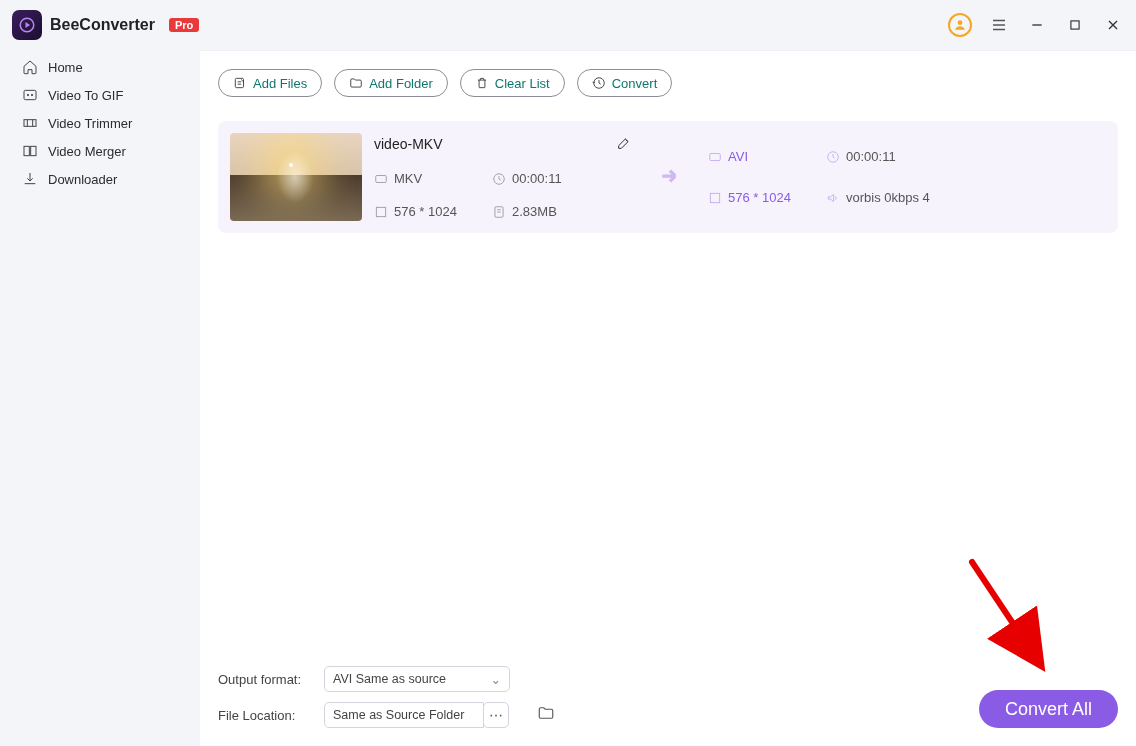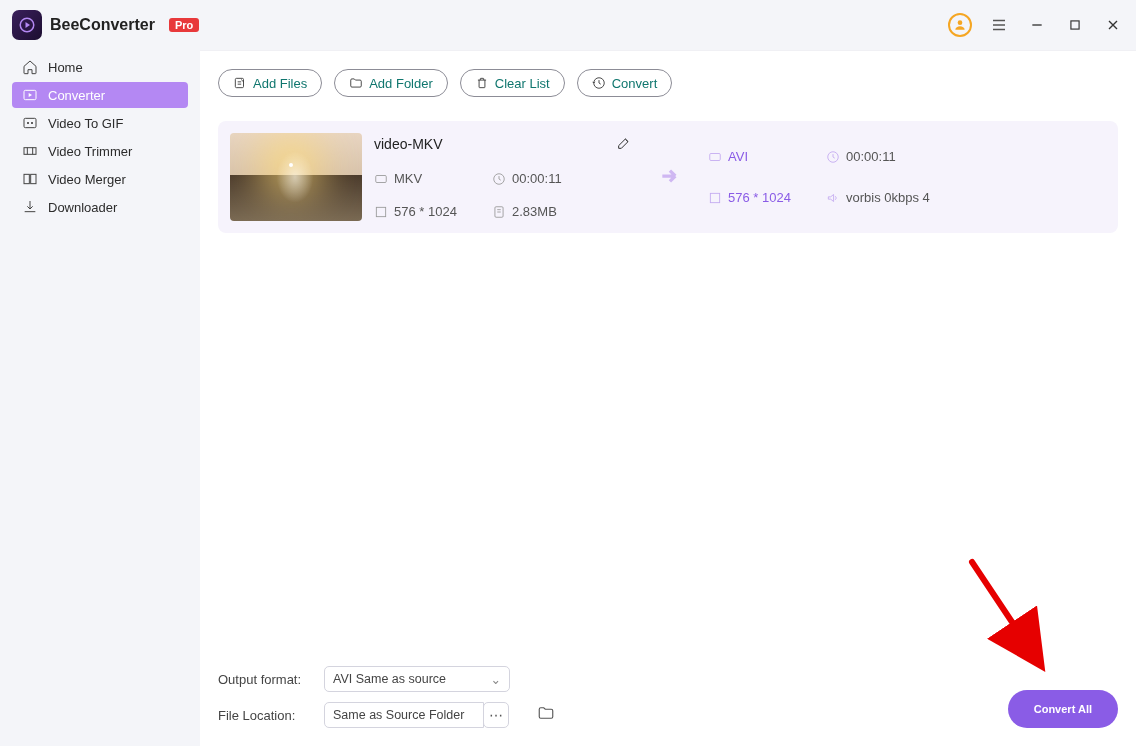--- a/index.html
+++ b/index.html
@@ -49,21 +49,21 @@
 .convert-btn { border:1px solid #d4b9f8; background:#f2ebfd; color:#8a5ce6; border-radius:16px; height:30px; padding:0 26px; font-size:13px; cursor:pointer; }
 
 .bottom { margin-top:auto; padding-left:18px; display:flex; align-items:flex-end; gap:12px; }
 .settings { display:flex; flex-direction:column; gap:10px; }
 .setting-row { display:flex; align-items:center; gap:18px; font-size:13px; color:#444; }
 .setting-row label { width:88px; }
 .select { display:flex; align-items:center; justify-content:space-between; border:1px solid #d4d4de; border-radius:5px; height:26px; width:186px; padding:0 8px; font-size:12.5px; cursor:pointer; }
 .select .chev { color:#888; }
 .more-btn { border:1px solid #d4d4de; border-radius:5px; height:26px; width:26px; display:flex; align-items:center; justify-content:center; font-size:14px; color:#555; margin-left:-1px; cursor:pointer; }
 .folder-btn { width:22px; height:22px; margin-left:10px; color:#555; cursor:pointer; }
-.convert-all { margin-left:auto; background:#8a5ce6; color:#fff; border:none; border-radius:20px; height:38px; padding:0 26px; font-size:11px; font-weight:700; cursor:pointer; }
+.convert-all { margin-left:auto; background:#8a5ce6; color:#fff; border:none; border-radius:20px; height:38px; padding:0 26px; font-size:18px; font-weight:400; cursor:pointer; }
 
 .arrow-annot { position:absolute; right:64px; bottom:64px; color:#e60000; pointer-events:none; }
 </style>
 </head>
 <body>
 
 <div class="titlebar">
   <div class="logo-wrap">
     <div class="logo-box">
       <svg viewBox="0 0 24 24">
@@ -104,27 +104,20 @@
   </div>
 </div>
 
 <div class="layout">
   <div class="sidebar">
     <div class="nav-item">
       <svg viewBox="0 0 24 24">
           <path d="M3 11l9-8 9 8v10a1 1 0 01-1 1h-5v-6h-6v6H4a1 1 0 01-1-1z"></path>
         </svg>
       <span>Home</span>
-    </div>
-    <div class="nav-item active">
-      <svg viewBox="0 0 24 24">
-          <rect x="3" y="5" width="18" height="14" rx="2"></rect>
-          <path d="M10 9l5 3-5 3z" fill="#fff" stroke="none"></path>
-        </svg>
-      <span>Converter</span>
     </div>
     <div class="nav-item">
       <svg viewBox="0 0 24 24">
           <rect x="3" y="5" width="18" height="14" rx="2"></rect>
           <circle cx="9" cy="12" r="1" fill="#444"></circle>
           <circle cx="15" cy="12" r="1" fill="#444"></circle>
         </svg>
       <span>Video To GIF</span>
     </div>
     <div class="nav-item">

